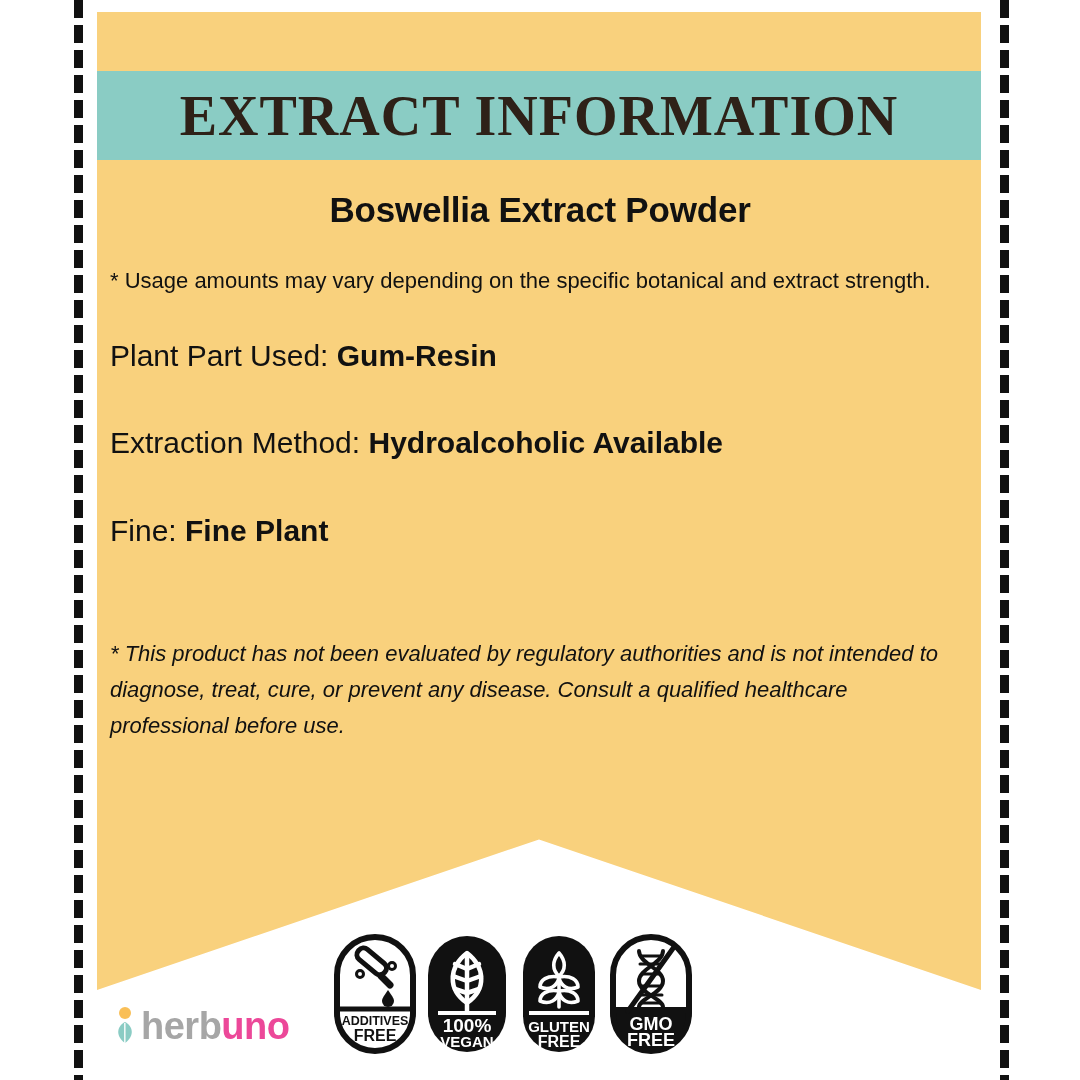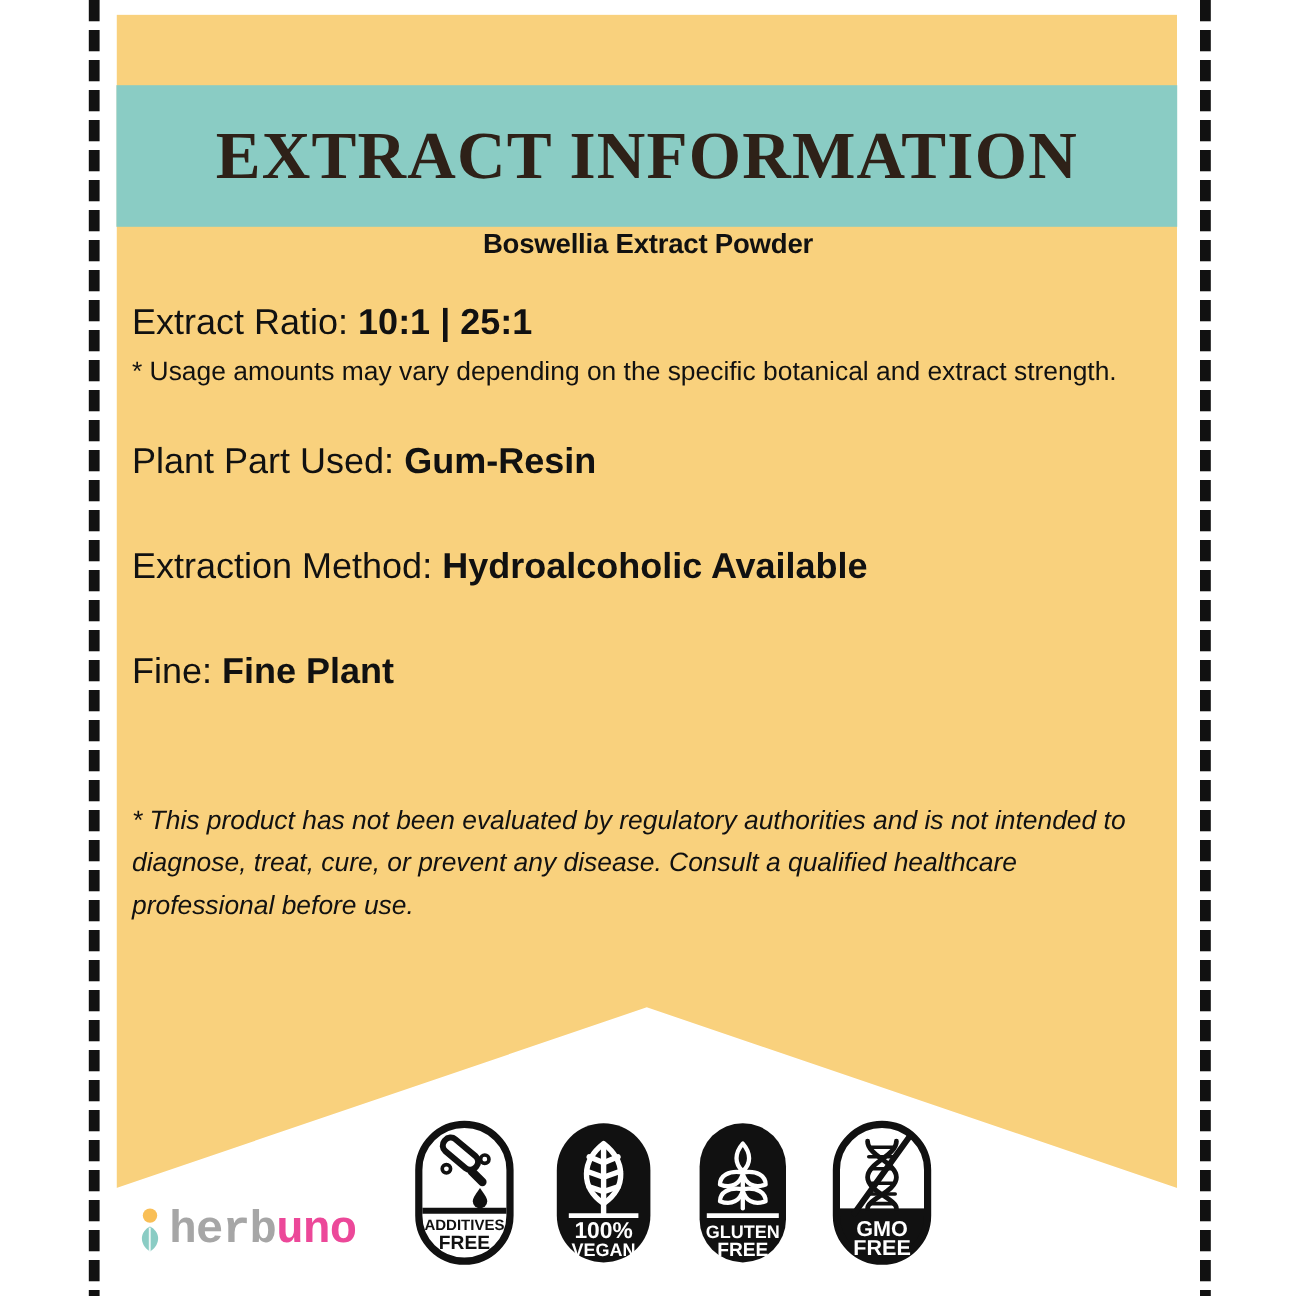--- a/index.html
+++ b/index.html
@@ -40,21 +40,21 @@
     -webkit-clip-path: polygon(0 0, 100% 0, 100% 100%, 50% 84.6%, 0 100%);
     clip-path: polygon(0 0, 100% 0, 100% 100%, 50% 84.6%, 0 100%);
   }
 
   
   .title-band {
     position: absolute;
     left: 97px;
     top: 71px;
     width: 884px;
-    height: 118px;
+    height: 89px;
     background: #8accc4;
     display: flex;
     align-items: center;
     justify-content: center;
   }
   .title-band .title-text {
     font-family: "Liberation Serif", serif;
     font-weight: bold;
     font-size: 56px;
     letter-spacing: 1px;
@@ -64,21 +64,21 @@
 
   
   .content {
     position: absolute;
     left: 110px;
     top: 190px;
     width: 860px;
   }
   .product-name {
     text-align: center;
-    font-size: 23px;
+    font-size: 35px;
     font-weight: bold;
     color: #111111;
     margin: 0 0 34px 0;
     letter-spacing: -0.2px;
   }
   .spec-line {
     font-size: 30px;
     color: #111111;
     margin: 0;
     line-height: 1.18;
@@ -111,36 +111,36 @@
   .logo {
     position: absolute;
     left: 112px;
     top: 1004px;
     display: flex;
     align-items: center;
     height: 44px;
   }
   .logo-mark { width: 26px; height: 40px; margin-right: 3px; }
   .logo-word {
-    font-family: Liberation Mono, monospace;
+    font-family: Liberation Sans, sans-serif;
     font-size: 38px;
     font-weight: bold;
     letter-spacing: -0.5px;
     line-height: 1;
   }
   .logo-herb { color: #a6a6a6; }
   .logo-uno  { color: #ec4899; }
 
   
   .badges {
     position: absolute;
-    left: 345px;
+    left: 333px;
     top: 933px;
     display: flex;
-    gap: 32px;
+    gap: 8px;
     align-items: flex-start;
   }
   .badge { width: 84px; height: 122px; }
 </style>
 </head>
 <body>
 
 <div id="page">
 
   <div class="dash-rail left"></div>
@@ -149,23 +149,20 @@
   <div class="card"></div>
 
   <div class="title-band">
     <div class="title-text">EXTRACT INFORMATION</div>
   </div>
 
   <div class="content">
 
     <div class="product-name">Boswellia Extract Powder</div>
 
-    <p class="spec-line">
-      <span class="spec-label">Extract Ratio: </span><span class="spec-value">10:1 | 25:1</span>
-    </p>
 
     <p class="note">* Usage amounts may vary depending on the specific botanical and extract strength.</p>
 
     <div class="gap-md"></div>
 
     <p class="spec-line">
       <span class="spec-label">Plant Part Used: </span><span class="spec-value">Gum-Resin</span>
     </p>
 
     <div class="gap-lg"></div>

